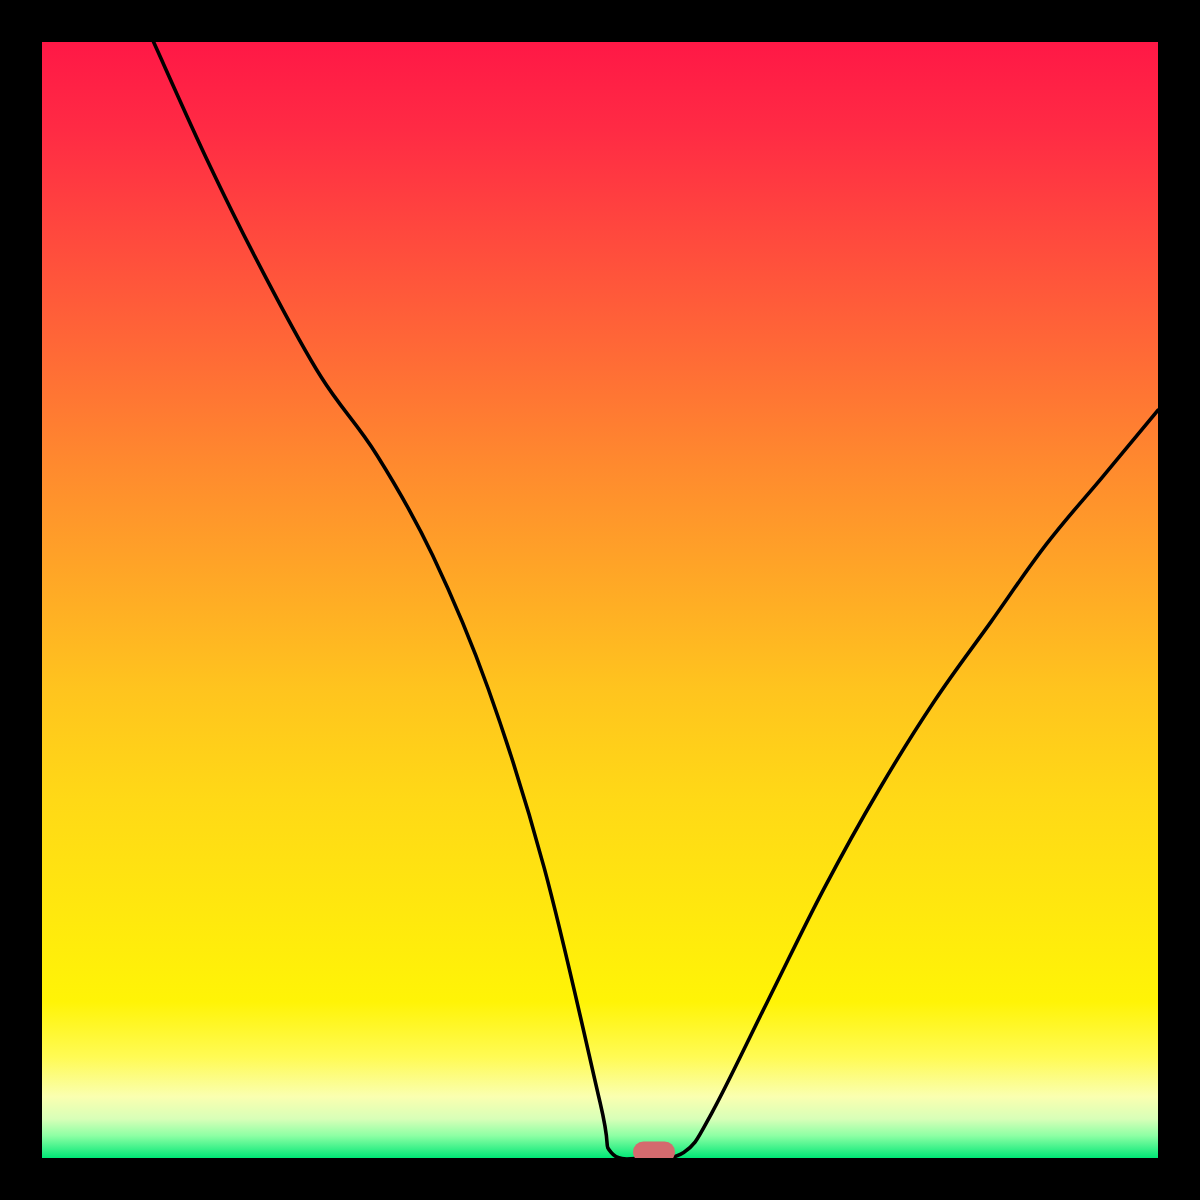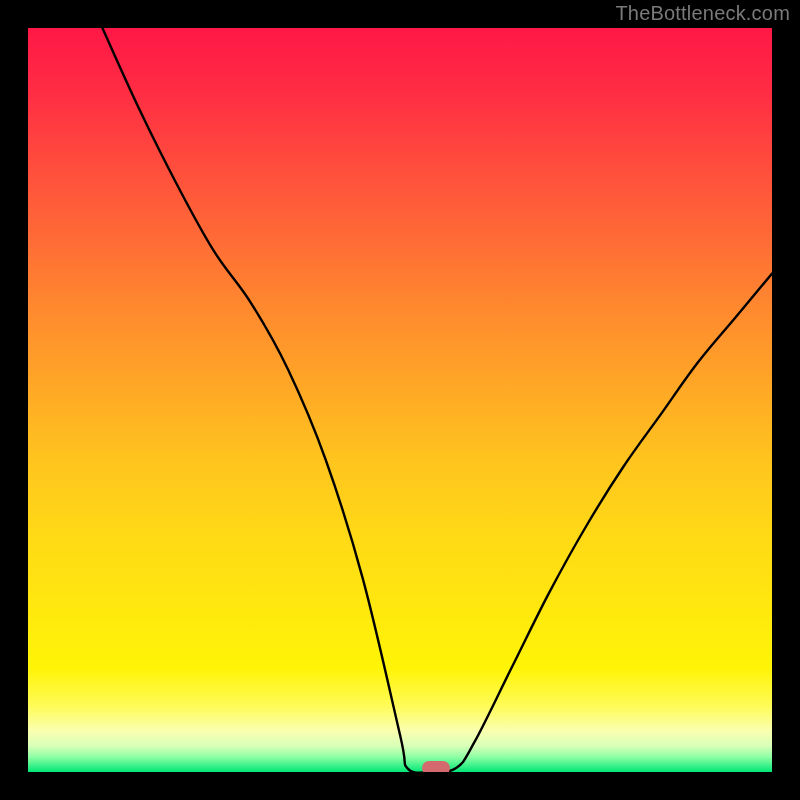--- a/index.html
+++ b/index.html
@@ -69,21 +69,20 @@
     border-radius: 7px;
     background: #d46a6e;
     z-index: 3;
     transform: translate(-50%, -50%);
   }
 </style>
 </head>
 <body>
 
 <div class="frame">
-  <div class="watermark">TheBottleneck.com</div>
 
   <div class="plot">
     <div class="gradient"></div>
 
     <svg class="curve" viewBox="0 0 744 744" preserveAspectRatio="none">
       <path id="curve-path" fill="none" stroke="#000" stroke-width="2.4" stroke-linecap="round" stroke-linejoin="round" d="M 74.4 0.0 C 81.1 14.7, 98.2 53.7, 111.6 81.8 C 125.0 110.0, 135.4 130.8, 148.8 156.2 C 162.2 181.7, 172.6 201.8, 186.0 223.2 C 199.4 244.6, 209.8 253.9, 223.2 275.3 C 236.6 296.7, 247.0 314.1, 260.4 342.2 C 273.8 370.4, 284.2 394.0, 297.6 431.5 C 311.0 469.0, 321.4 501.0, 334.8 550.6 C 348.2 600.1, 364.0 672.7, 372.0 706.8 C 380.0 740.9, 374.1 733.6, 379.4 740.3 C 384.8 747.0, 393.1 744.0, 401.8 744.0 C 410.5 744.0, 419.8 745.6, 427.8 740.3 C 435.8 734.9, 436.4 732.3, 446.4 714.2 C 456.4 696.2, 470.2 666.6, 483.6 639.8 C 497.0 613.1, 507.4 590.9, 520.8 565.4 C 534.2 540.0, 544.6 521.2, 558.0 498.5 C 571.4 475.7, 581.8 459.0, 595.2 439.0 C 608.6 418.9, 619.0 405.6, 632.4 386.9 C 645.8 368.1, 656.2 352.2, 669.6 334.8 C 683.0 317.4, 693.4 306.2, 706.8 290.2 C 720.2 274.1, 737.3 253.6, 744.0 245.5"></path>
     </svg>
 
     <div class="marker" id="marker" style="left: 407.712px; top: 740.28px; background: rgb(212, 106, 110);"></div>
   </div>

